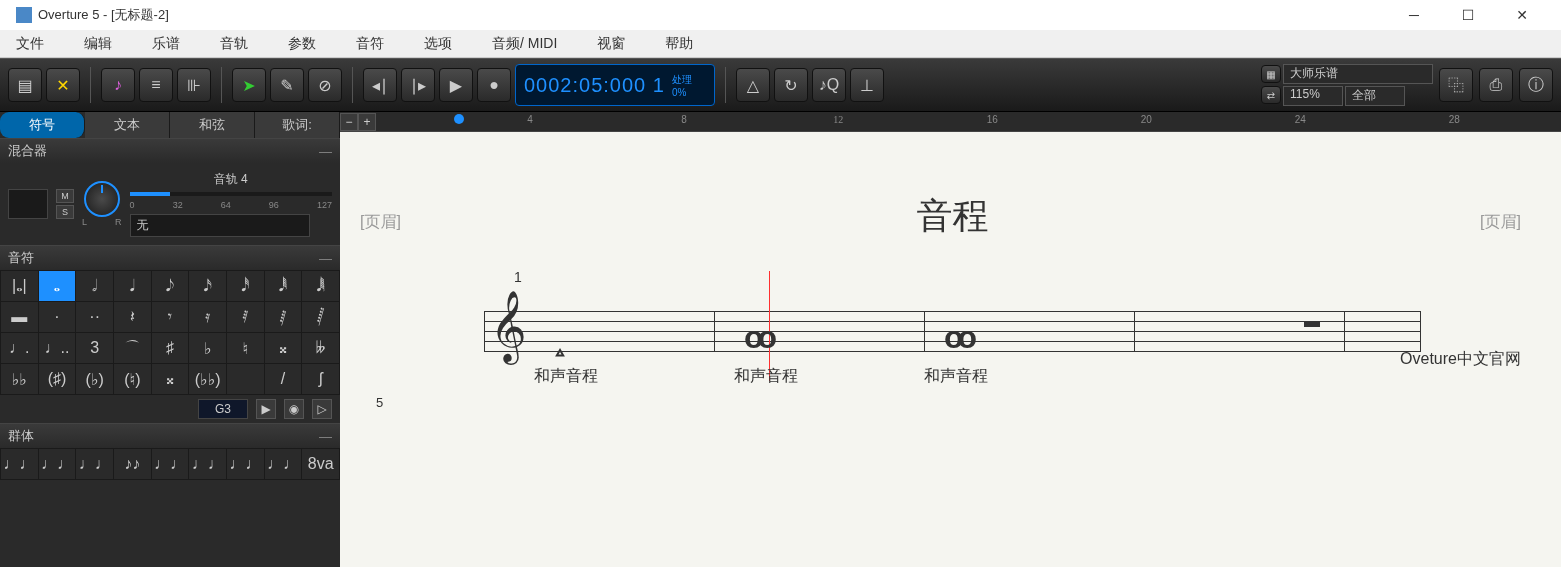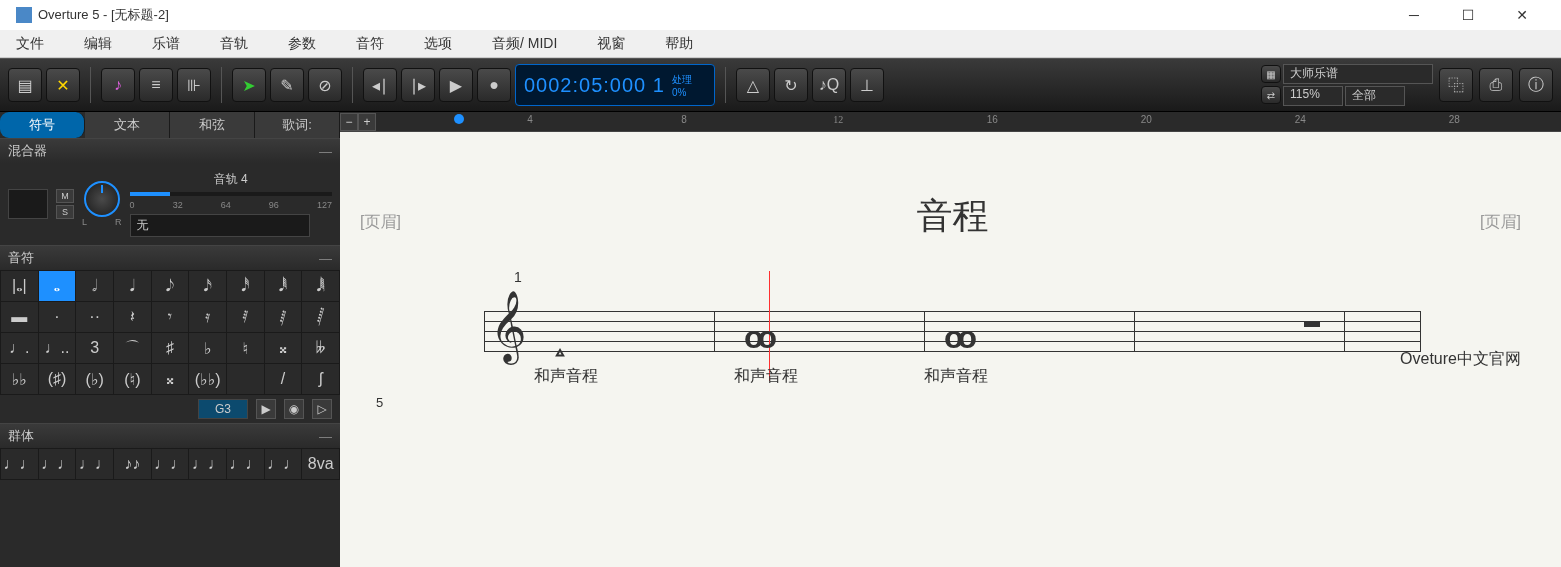--- a/index.html
+++ b/index.html
@@ -50,21 +50,21 @@
 .track-name { color: #ccc; font-size: 12px; text-align: center; }
 .vol-slider { width: 100%; height: 4px; background: #1a1a1a; position: relative; margin: 4px 0; }
 .vol-slider::after { content: ''; position: absolute; left: 0; top: 0; width: 20%; height: 100%; background: #1e90ff; }
 .vol-labels { display: flex; justify-content: space-between; color: #888; font-size: 9px; }
 .inst-select { background: #1a1a1a; border: 1px solid #444; color: #ccc; padding: 2px 6px; font-size: 12px; margin-top: 4px; width: 180px; }
 
 .notes-grid { display: grid; grid-template-columns: repeat(9, 1fr); gap: 1px; background: #1a1a1a; padding: 1px; }
 .note-cell { height: 30px; background: #2a2a2a; display: flex; align-items: center; justify-content: center; color: #ccc; font-size: 16px; cursor: pointer; }
 .note-cell.active { background: #1e90ff; color: #fff; }
 .note-input-row { display: flex; align-items: center; padding: 4px 8px; gap: 8px; }
-.note-input { background: #0c4a6e; border: 1px solid #444; color: #ccc; padding: 2px; font-size: 12px; width: 50px; text-align: center; margin-left: auto; }
+.note-input { background: #0f172a; border: 1px solid #444; color: #ccc; padding: 2px; font-size: 12px; width: 50px; text-align: center; margin-left: auto; }
 .note-smbtn { width: 20px; height: 20px; background: #3a3a3a; border: 1px solid #555; display: flex; align-items: center; justify-content: center; color: #ccc; font-size: 12px; }
 
 .right-area { flex: 1; display: flex; flex-direction: column; background: #2a2a2a; }
 .ruler { height: 20px; background: #2a2a2a; display: flex; align-items: center; position: relative; border-bottom: 1px solid #444; }
 .ruler-btn { width: 18px; height: 18px; background: #3a3a3a; border: 1px solid #555; color: #ccc; font-size: 12px; display: flex; align-items: center; justify-content: center; }
 .ruler-marks { flex: 1; position: relative; height: 100%; }
 .ruler-mark { position: absolute; top: 2px; color: #888; font-size: 10px; transform: translateX(-50%); }
 .ruler-playhead { position: absolute; top: 2px; width: 10px; height: 10px; background: #1e90ff; border-radius: 50%; }
 
 .score-area { flex: 1; background: #f5f5f0; padding: 60px 20px 20px 24px; position: relative; overflow: auto; }

